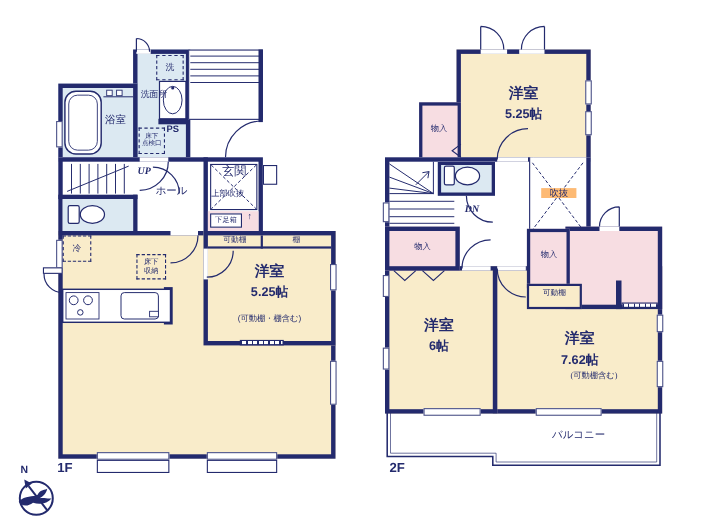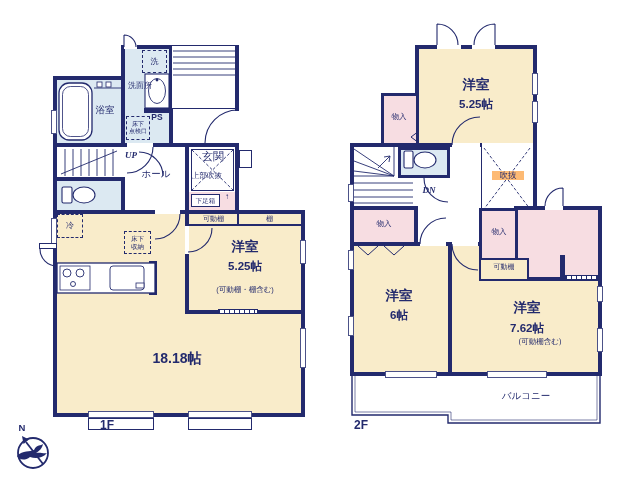--- a/index.html
+++ b/index.html
@@ -179,22 +179,21 @@
   <div class="lbl" style="left:135px;top:169px;width:42px;font-size:9.5px;">ホール</div>
   <div class="lbl" style="left:194px;top:150px;width:38px;font-size:11px;">玄関</div>
   <div class="lbl" style="left:191px;top:172px;width:32px;font-size:7.5px;">上部吹抜</div>
   <div class="lbl" style="left:191px;top:194px;width:29px;font-size:6.5px;background:#fff;border:1px solid #232a6d;height:13px;line-height:12px;">下足箱</div>
   <div class="lbl" style="left:221px;top:193px;width:12px;font-size:8px;">↑</div>
   <div class="lbl" style="left:189px;top:215px;width:49px;font-size:7px;">可動棚</div>
   <div class="lbl" style="left:238px;top:215px;width:63px;font-size:7px;">棚</div>
   <div class="lbl b" style="left:209px;top:240px;width:72px;font-size:13.5px;">洋室</div>
   <div class="lbl b" style="left:209px;top:260px;width:72px;font-size:11.5px;">5.25帖</div>
   <div class="lbl" style="left:198px;top:276px;width:94px;font-size:7.5px;margin-top:10px;">(可動棚・棚含む)</div>
-  <div class="lbl b" style="left:130px;top:351px;width:94px;font-size:14px;">18.18帖</div>
-  <div class="lbl b" style="left:52px;top:419px;width:26px;font-size:12px;text-align:left;margin-left:48px;">1F</div>
+  <div class="lbl b" style="left:52px;top:419px;width:26px;font-size:12px;text-align:left;">1F</div>
 
   <div class="lbl b" style="left:446px;top:78px;width:60px;font-size:13.5px;">洋室</div>
   <div class="lbl b" style="left:446px;top:98px;width:60px;font-size:11.5px;">5.25帖</div>
   <div class="lbl" style="left:381px;top:113px;width:36px;font-size:7.5px;">物入</div>
   <div class="lbl it" style="left:416px;top:186px;width:26px;font-size:9px;">DN</div>
   <div class="lbl" style="left:492px;top:171px;width:32px;font-size:8.5px;background:#fdba74;">吹抜</div>
   <div class="lbl" style="left:358px;top:220px;width:52px;font-size:7.5px;">物入</div>
   <div class="lbl" style="left:480px;top:228px;width:38px;font-size:7.5px;">物入</div>
   <div class="lbl" style="left:480px;top:263px;width:48px;font-size:7px;">可動棚</div>
   <div class="lbl b" style="left:373px;top:289px;width:52px;font-size:13.5px;">洋室</div>

